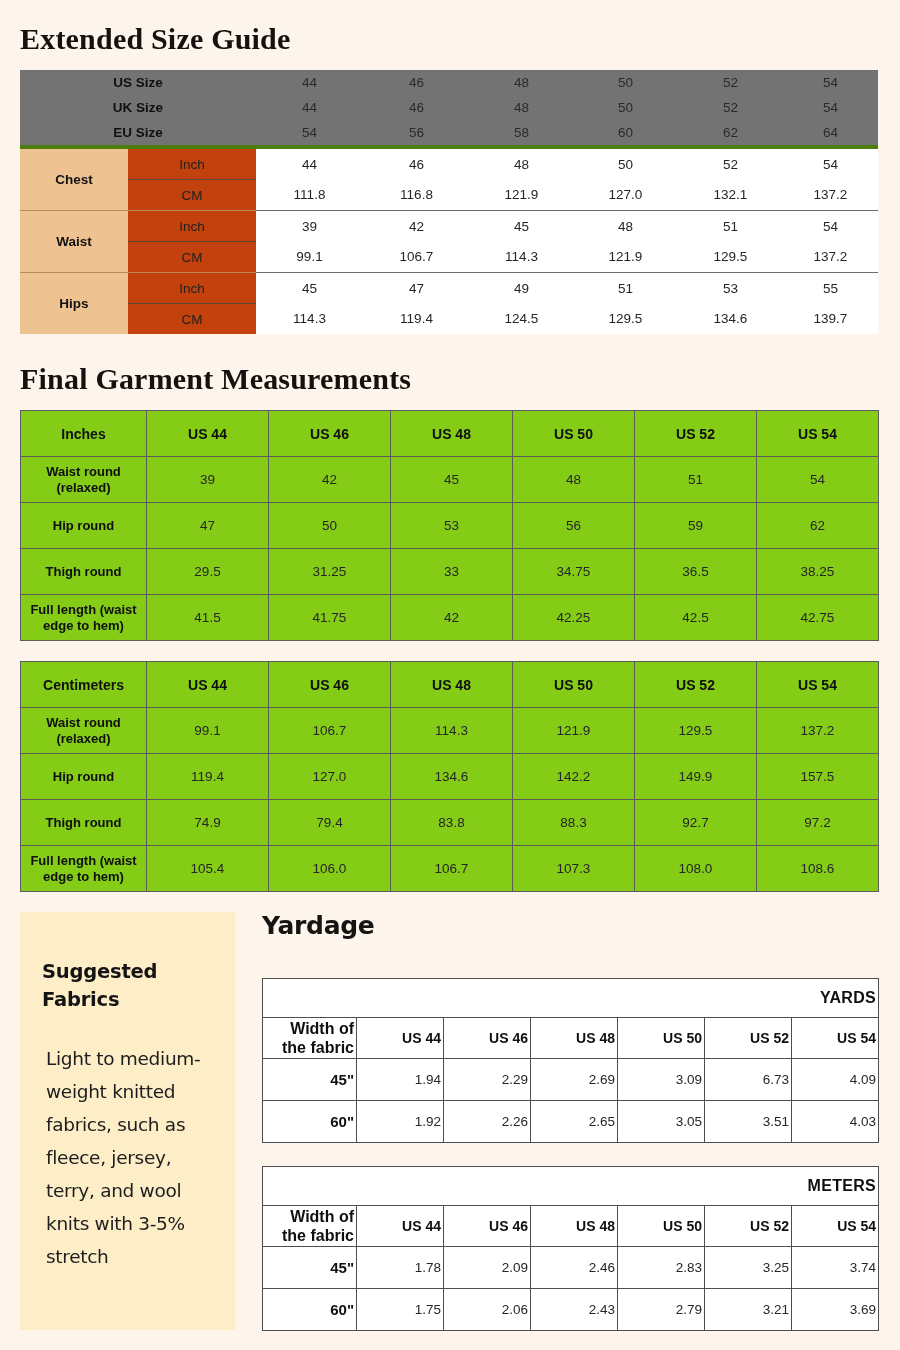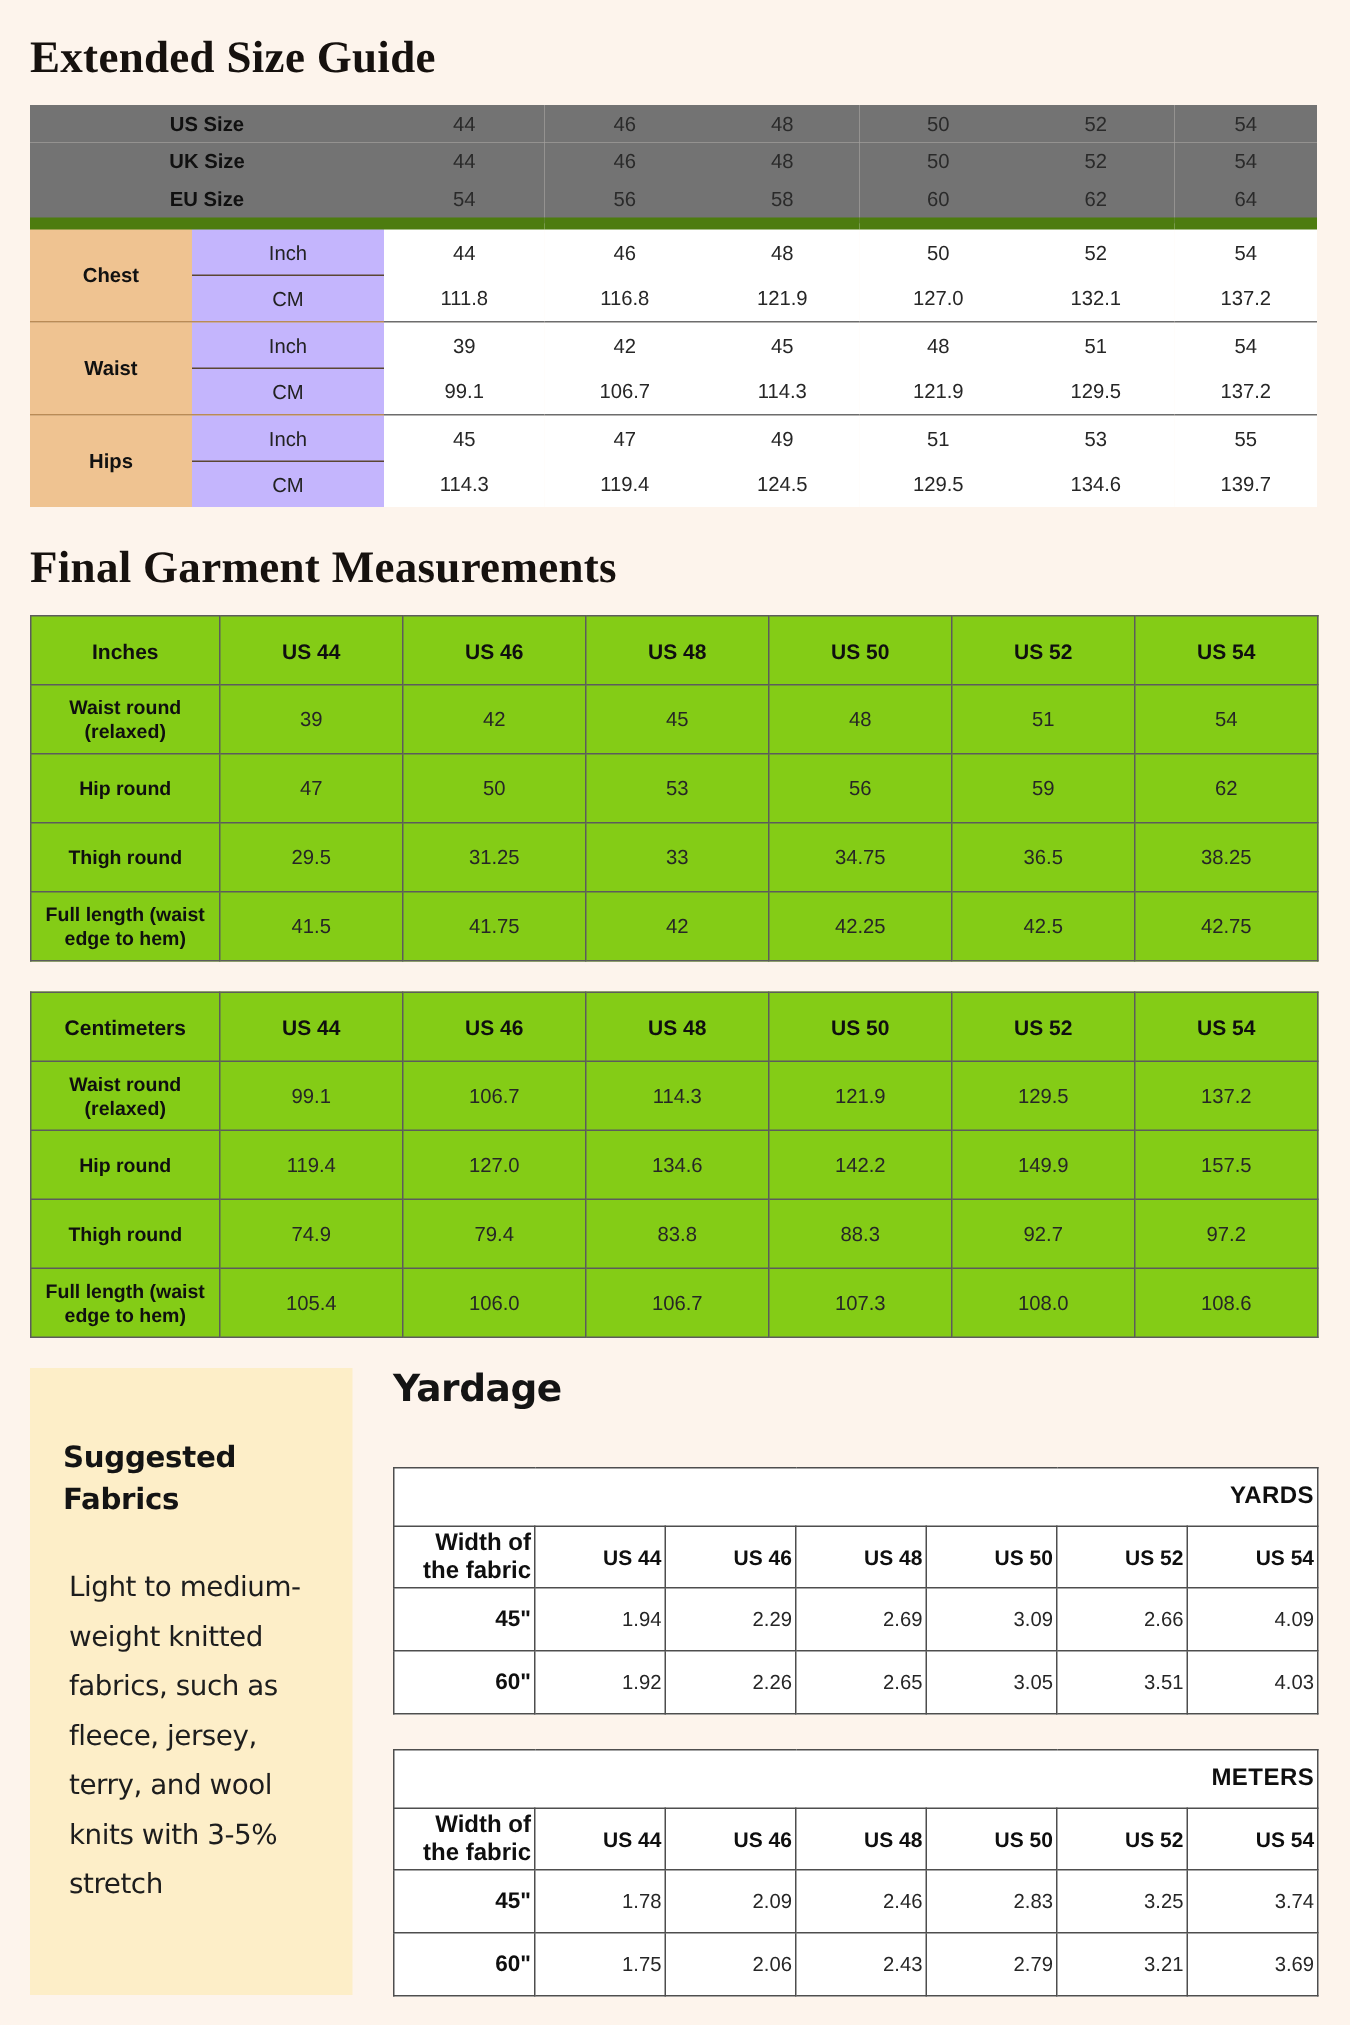--- a/index.html
+++ b/index.html
@@ -70,32 +70,32 @@
   .sg-headrow .sg-lbl {
     font-weight: bold;
     font-size: 14px;
     text-align: right;
     padding-right: 16px;
     color: #101010;
   }
   .sg-headrow .sg-val {
     color: #2a2a2a;
   }
-  .sg-headrow.last td { border-bottom: 8px solid #4d7c0f; }
+  .sg-headrow.last td { border-bottom: 4px solid #4d7c0f; }
 
   .sg-group-name {
     background: #efc391;
     font-weight: bold;
     font-size: 16.5px;
     color: #111;
     text-align: center;
     width: 108px;
   }
   .sg-unit {
-    background: #c4b5fd;
+    background: #c2410c;
     font-size: 13.5px;
     color: #222;
     text-align: center;
     width: 128px;
     height: 30px;
   }
   .sg-unit.top { border-bottom: 1.5px solid #5a4632; }
   .sg-data { background: #ffffff; height: 30px; color: #262626; }
   .sg-rowgroup-sep td.sg-data { border-top: 1.5px solid #6d6d6d; }
   .sg-rowgroup-sep td.sg-group-name,
@@ -472,21 +472,21 @@
         <th class="yard-colhead">US 54</th>
       </tr>
     </thead>
   <tbody>
       <tr>
         <td class="yard-width">45"</td>
         <td>1.94</td>
         <td>2.29</td>
         <td>2.69</td>
         <td>3.09</td>
-        <td>2.66</td>
+        <td>6.73</td>
         <td>4.09</td>
       </tr>
       <tr>
         <td class="yard-width">60"</td>
         <td>1.92</td>
         <td>2.26</td>
         <td>2.65</td>
         <td>3.05</td>
         <td>3.51</td>
         <td>4.03</td>

